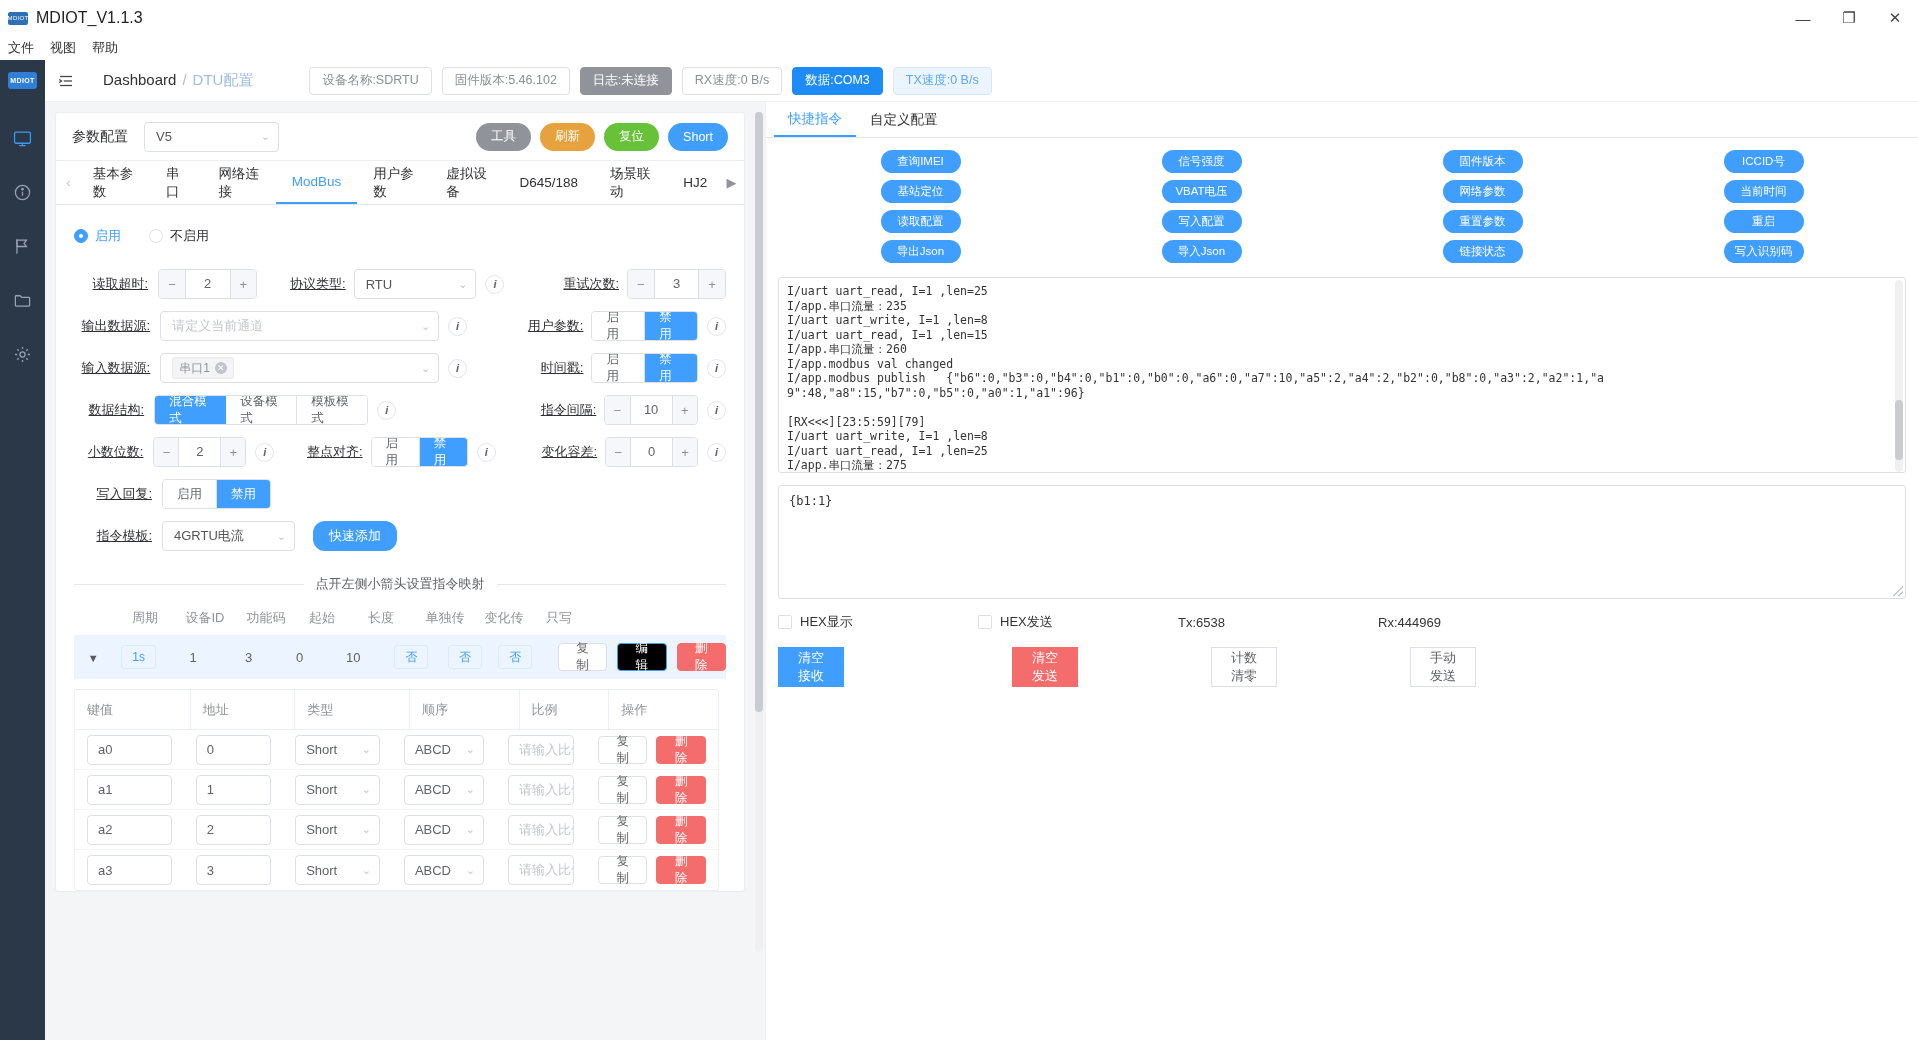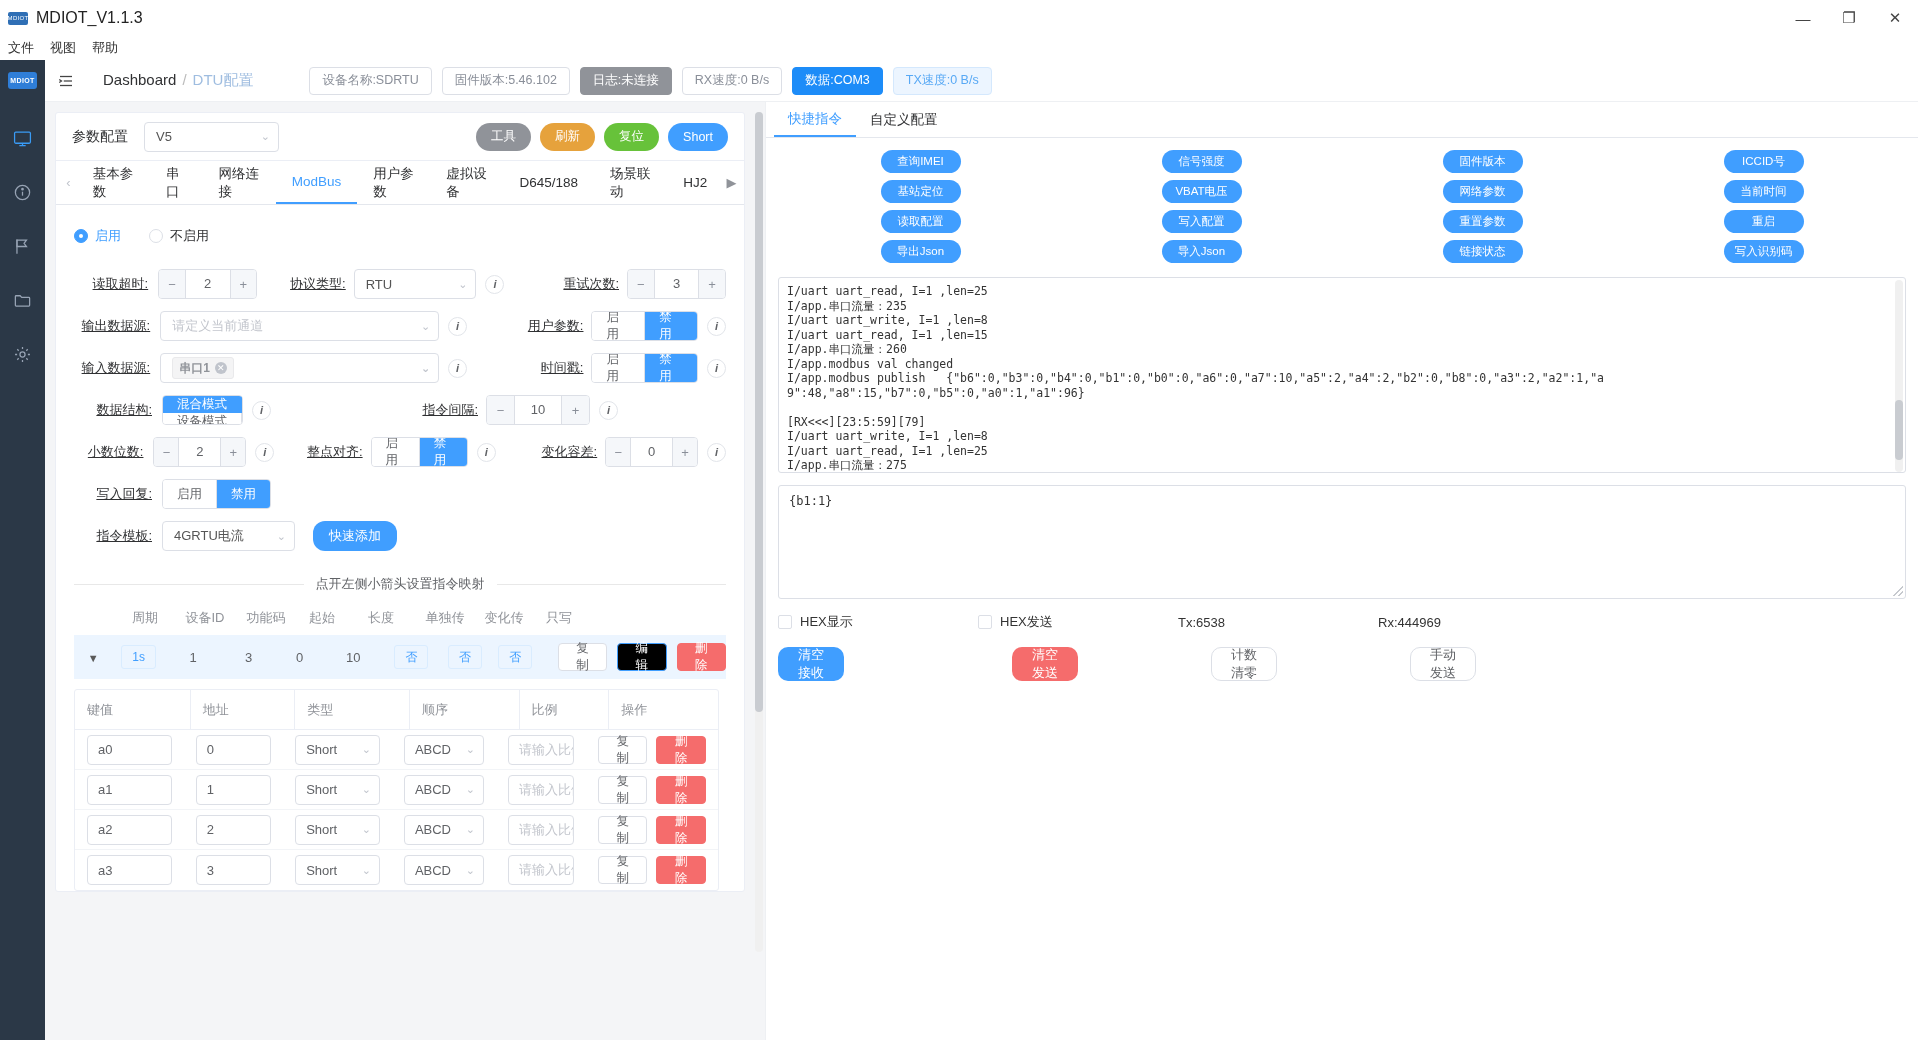--- a/index.html
+++ b/index.html
@@ -180,21 +180,21 @@
              padding:6px 8px; white-space:pre-wrap; line-height:14.5px; }
   .sendbox { margin:12px 12px 0 12px; border:1px solid #dcdfe6; border-radius:3px; height:114px; position:relative;
              background:#fff;}
   .sendtext { font-family:"DejaVu Sans Mono","Liberation Mono",monospace; font-size:12px; color:#333; padding:8px 10px;}
   .resize { position:absolute; right:2px; bottom:2px; width:10px; height:10px;
             background:linear-gradient(135deg,transparent 50%,#c6c9ce 50%,#c6c9ce 60%,transparent 60%,transparent 75%,#c6c9ce 75%,#c6c9ce 85%,transparent 85%);}
 
   .optrow { display:flex; align-items:center; padding:14px 12px 0 12px; font-size:13px; color:#333; }
   .cbx { width:14px;height:14px;border:1px solid #dcdfe6;border-radius:2px;background:#fff;margin-right:8px;}
   .btnrow { display:flex; align-items:center; padding:16px 12px 0 12px; }
-  .abtn { height:34px;padding:0 18px;border-radius:10px;font-size:13px;display:inline-flex;align-items:center;justify-content:center;font-family:Liberation Mono, monospace;}
+  .abtn { height:40px;padding:0 18px;border-radius:0;font-size:13px;display:inline-flex;align-items:center;justify-content:center;font-family:Liberation Mono, monospace;}
   .abtn.bl{background:#409eff;color:#fff;border:none;}
   .abtn.rd{background:#f56c6c;color:#fff;border:none;}
   .abtn.wh{background:#fff;color:#606266;border:1px solid #dcdfe6;}
 </style>
 </head>
 <body>
 
 <div class="titlebar">
   <div class="app-icon">MDIOT</div>
   <div class="app-title">MDIOT_V1.1.3</div>
@@ -348,41 +348,41 @@
               <div class="fl" style="width:70px;margin-left:48px;">用户参数:</div>
               <div class="seg" style="margin-left:8px;">
                 <div>启用</div>
                 <div class="on">禁用</div>
               </div>
               <div class="info" style="margin-left:9px;">i</div>
             </div>
 
             <div class="frow">
               <div class="fl" style="width:78px;">输入数据源:</div>
-              <div class="select" style="width:285px;margin-left:10px;font-weight:bold;">
+              <div class="select" style="width:285px;margin-left:10px;">
                 <span class="cv">
                   <span class="tagchip">
                     <span>串口1</span>
                     <i class="x">✕</i>
                   </span>
                 </span>
                 <span class="caret">⌄</span>
               </div>
               <div class="info" style="margin-left:9px;">i</div>
               <div class="fl" style="width:70px;margin-left:48px;">时间戳:</div>
               <div class="seg" style="margin-left:8px;">
                 <div>启用</div>
                 <div class="on">禁用</div>
               </div>
               <div class="info" style="margin-left:9px;">i</div>
             </div>
 
             <div class="frow">
               <div class="fl" style="width:78px;">数据结构:</div>
-              <div class="seg" style="margin-left:10px;flex-direction:column;">
+              <div class="seg" style="margin-left:10px;">
                 <div class="on">混合模式</div>
                 <div>设备模式</div>
                 <div>模板模式</div>
               </div>
               <div class="info" style="margin-left:9px;">i</div>
               <div class="fl" style="width:70px;margin-left:137px;">指令间隔:</div>
               <div class="num" style="margin-left:8px;">
                 <div class="mb">−</div>
                 <div class="nv">10</div>
                 <div class="pb">+</div>

